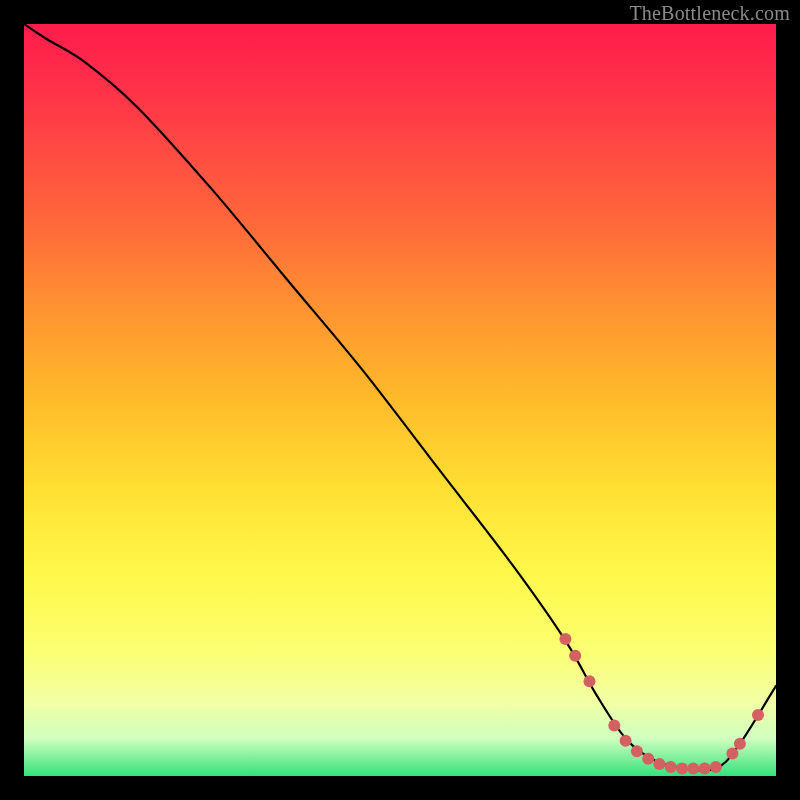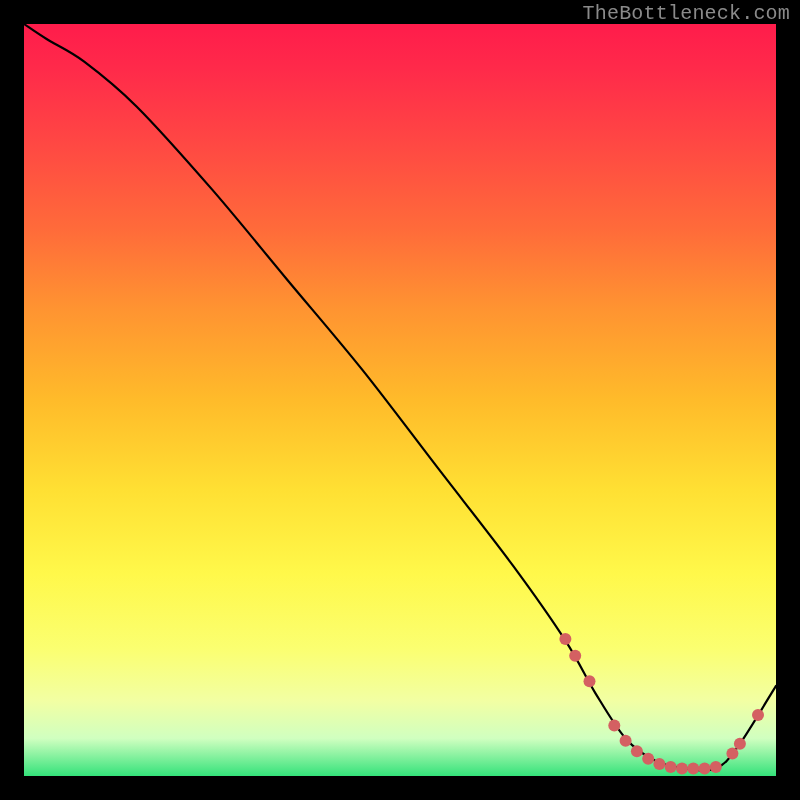--- a/index.html
+++ b/index.html
@@ -42,21 +42,21 @@
     position: absolute;
     left: 0;
     top: 0;
     width: 752px;
     height: 752px;
   }
   .attrib {
     position: absolute;
     top: 2px;
     right: 10px;
-    font-family: Liberation Mono, monospace;
+    font-family: Liberation Serif, serif;
     font-size: 20px;
     font-weight: 500;
     color: #8a8a8a;
     letter-spacing: 0.2px;
   }
 </style>
 </head>
 <body>
 
 <div class="stage">

